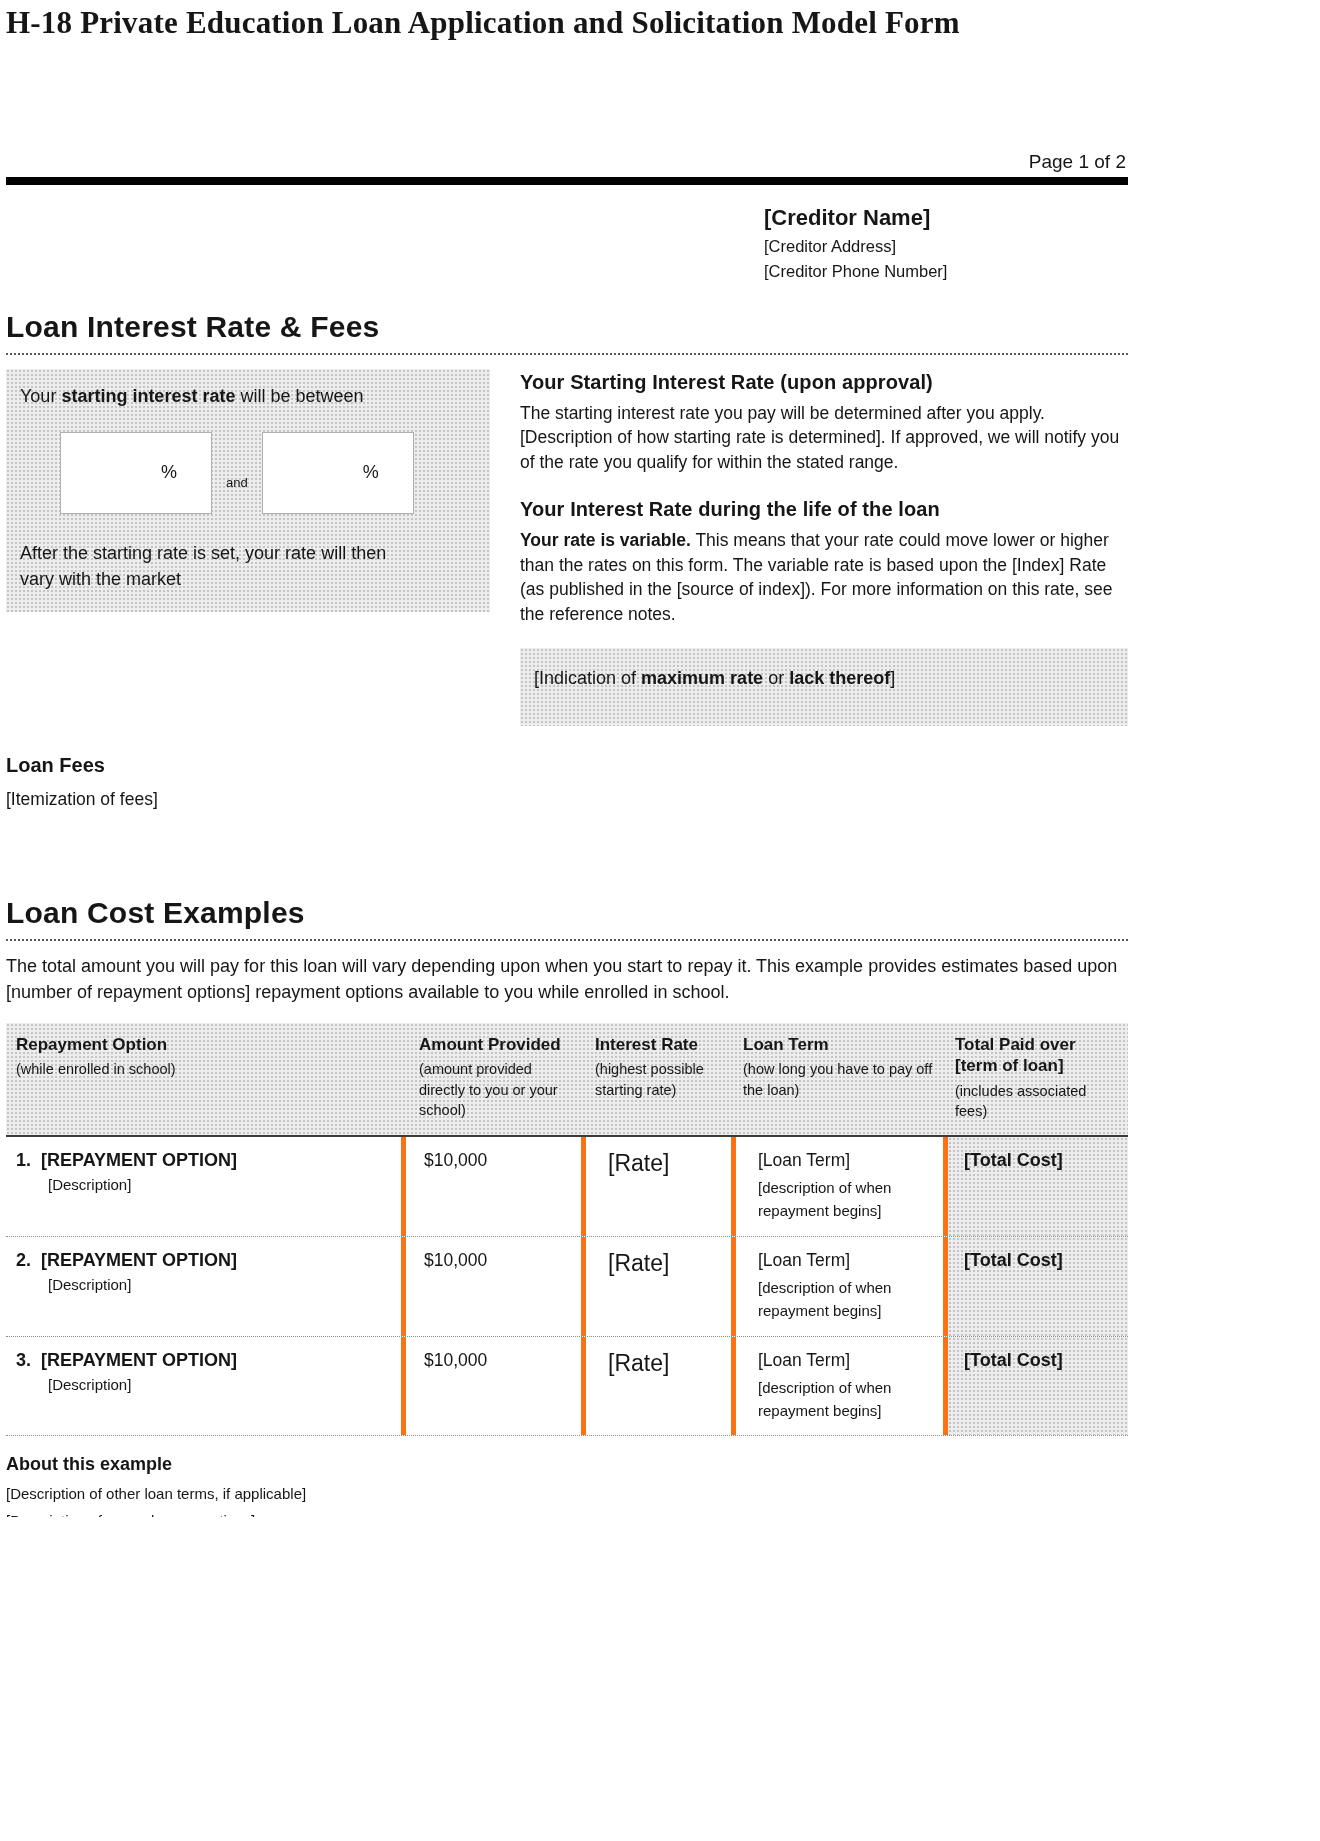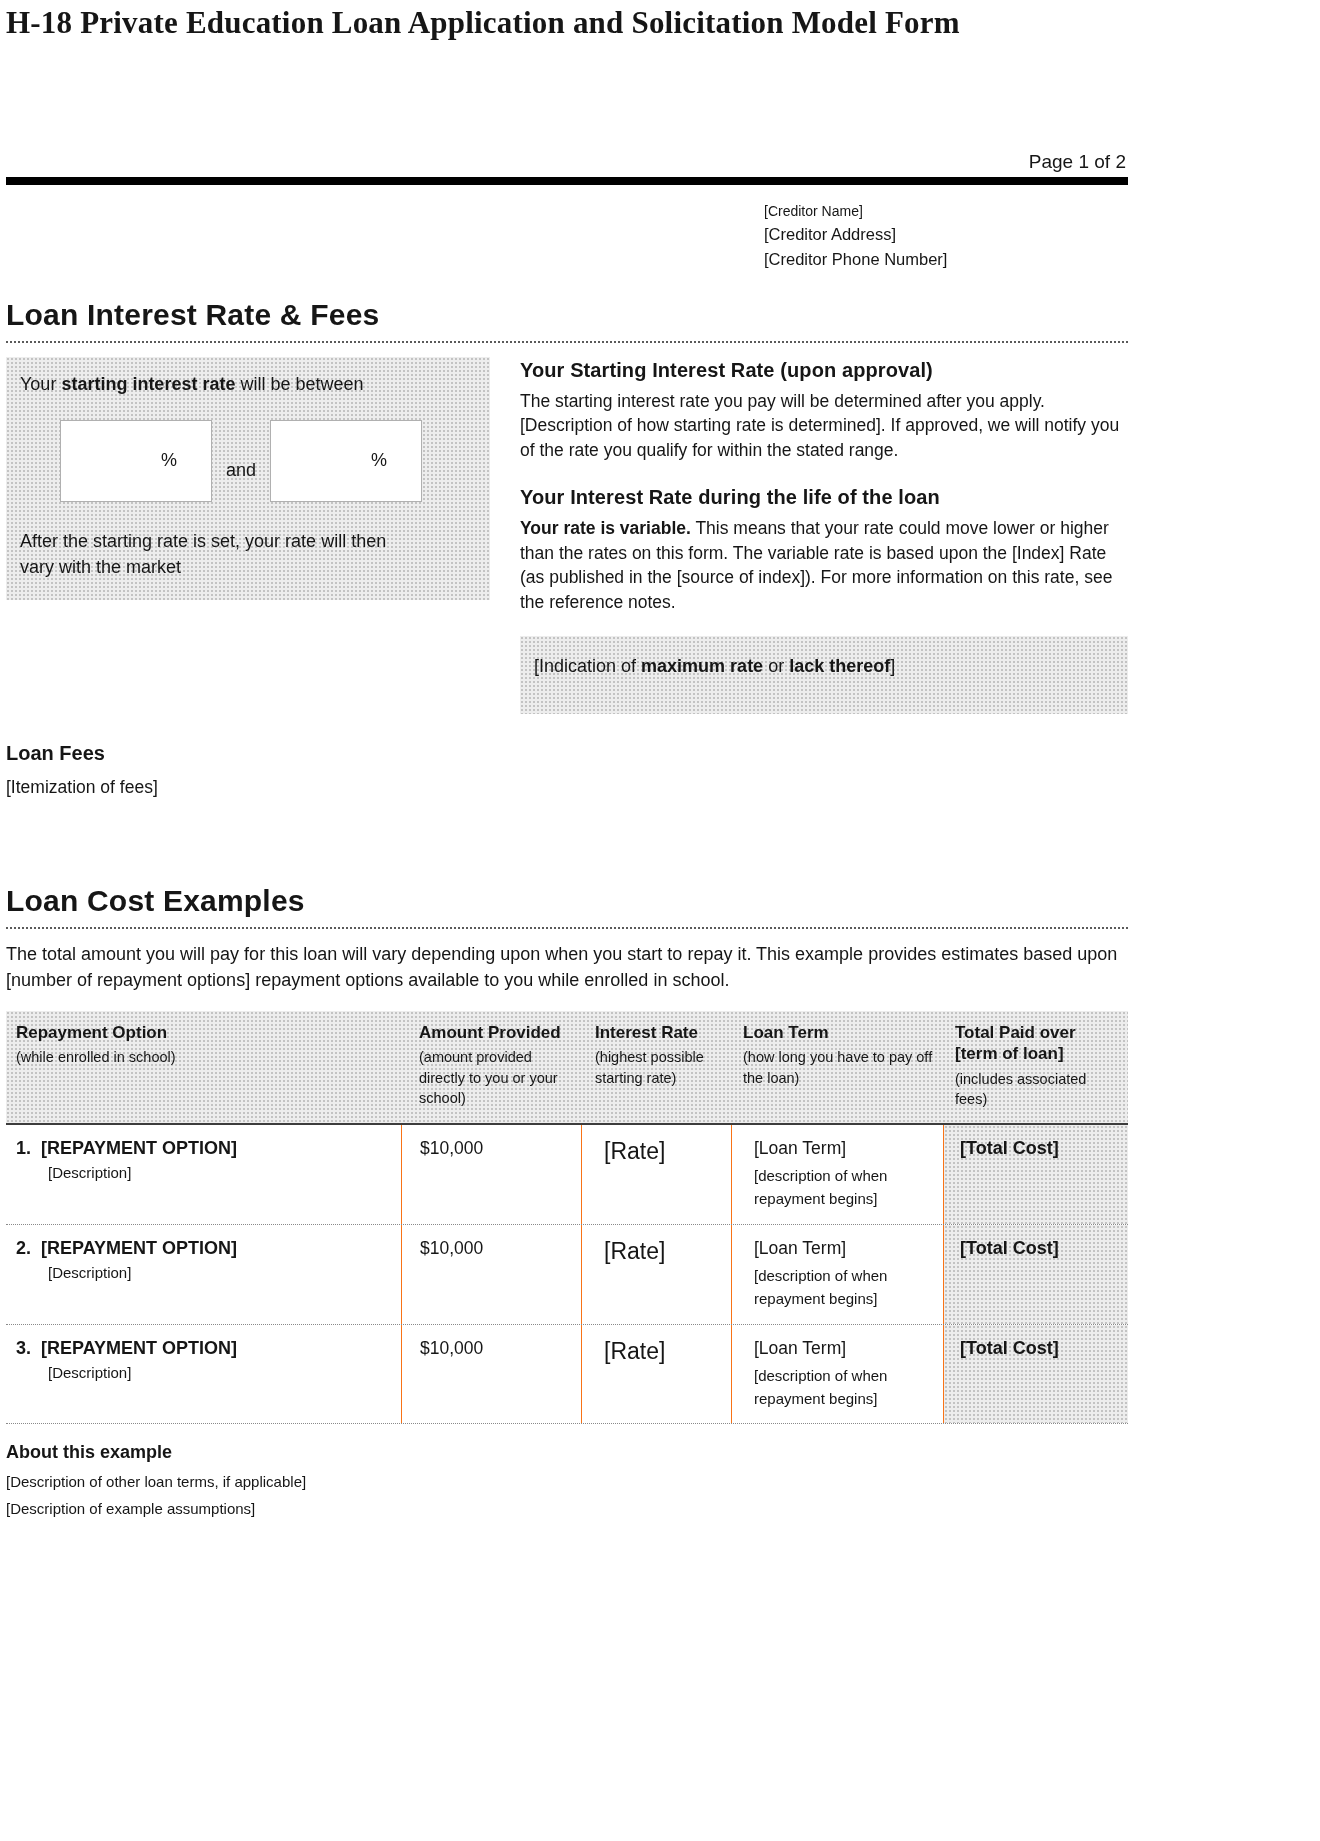--- a/index.html
+++ b/index.html
@@ -11,21 +11,21 @@
   .content { width: 1128px; padding-left: 6px; }
 
   .doc-title {
     font-family: "Liberation Serif", serif; font-size: 31px; font-weight: bold;
     padding-top: 5px; letter-spacing: 0.2px;
   }
   .page-label { text-align: right; font-size: 19px; margin-top: 110px; padding-right: 2px; }
   .rule { margin-top: 4px; border-top: 6px solid #000; height: 2px; border-bottom: 2px solid #000; }
 
   .creditor { margin-top: 16px; margin-left: 758px; font-size: 16.5px; line-height: 1.5; }
-  .creditor .name { font-size: 14px; font-weight: normal; }
+  .creditor .name { font-size: 22px; font-weight: bold; }
 
   .section-head {
     font-size: 30px; font-weight: bold; letter-spacing: 0.2px;
     border-bottom: 2px dotted #5a5a5a; padding-bottom: 9px;
   }
   .rates-head { margin-top: 26px; }
 
   .shaded {
     background-color: #ededed;
     background-image: radial-gradient(#c3c3c3 0.9px, rgba(0,0,0,0) 1px);
@@ -34,21 +34,21 @@
 
   .two-col { display: flex; gap: 30px; margin-top: 14px; align-items: flex-start; }
   .rate-box { width: 484px; padding: 16px 14px 20px; }
   .rate-box .intro { font-size: 18px; line-height: 1.3; }
   .inputs { display: flex; align-items: flex-start; margin-top: 24px; margin-left: 40px; }
   .pct-box {
     width: 152px; height: 82px; background: #ffffff; border: 1px solid #b0b0b0;
     display: flex; align-items: center; justify-content: flex-end;
     padding-right: 34px; font-size: 18px;
   }
-  .and { font-size: 18px; margin: 0 14px; align-self: center; padding-top: 20px; }
+  .and { font-size: 13px; margin: 0 14px; align-self: center; padding-top: 20px; }
   .rate-box .footer { font-size: 18px; line-height: 1.45; margin-top: 26px; width: 400px; }
 
   .rcol { flex: 1; padding-top: 2px; }
   .h3 { font-size: 20px; font-weight: bold; margin-bottom: 7px; letter-spacing: 0.1px; }
   .body-text { font-size: 17.5px; line-height: 1.4; }
   .life-block { margin-top: 24px; }
   .max-box { margin-top: 22px; padding: 20px 14px; font-size: 18px; min-height: 78px; }
 
   .loan-fees { margin-top: 28px; }
   .sub-head { font-size: 20px; font-weight: bold; }
@@ -64,21 +64,21 @@
   }
   .hcell { padding: 11px 10px 13px; }
   .hc2 { padding-left: 18px; } .hc3 { padding-left: 14px; }
   .hc4 { padding-left: 12px; } .hc5 { padding-left: 12px; }
   .htitle { font-weight: bold; font-size: 17px; line-height: 1.25; }
   .hsub { font-size: 14.5px; line-height: 1.4; margin-top: 4px; }
 
   .trow { display: grid; grid-template-columns: 395px 180px 150px 212px 1fr; min-height: 99px; }
   .trow + .trow { border-top: 1px dotted #8a8a8a; }
   .cell { padding: 13px 10px; }
-  .trow .cell + .cell { border-left: 1px solid #f97316; }
+  .trow .cell + .cell { border-left: 5px solid #f97316; }
   .opt-line { font-size: 18px; font-weight: bold; display: flex; gap: 10px; }
   .opt-desc { font-size: 15px; margin-left: 32px; margin-top: 5px; }
   .c-amount { font-size: 17.5px; padding-left: 18px; }
   .c-rate { font-size: 23px; padding-left: 22px; }
   .c-term { font-size: 17.5px; padding-left: 22px; }
   .term-desc { font-size: 15px; line-height: 1.55; margin-top: 5px; }
   .c-total { font-weight: bold; font-size: 18px; padding-left: 16px; }
 
   .about { margin-top: 18px; }
   .about-h { font-size: 18px; font-weight: bold; }

